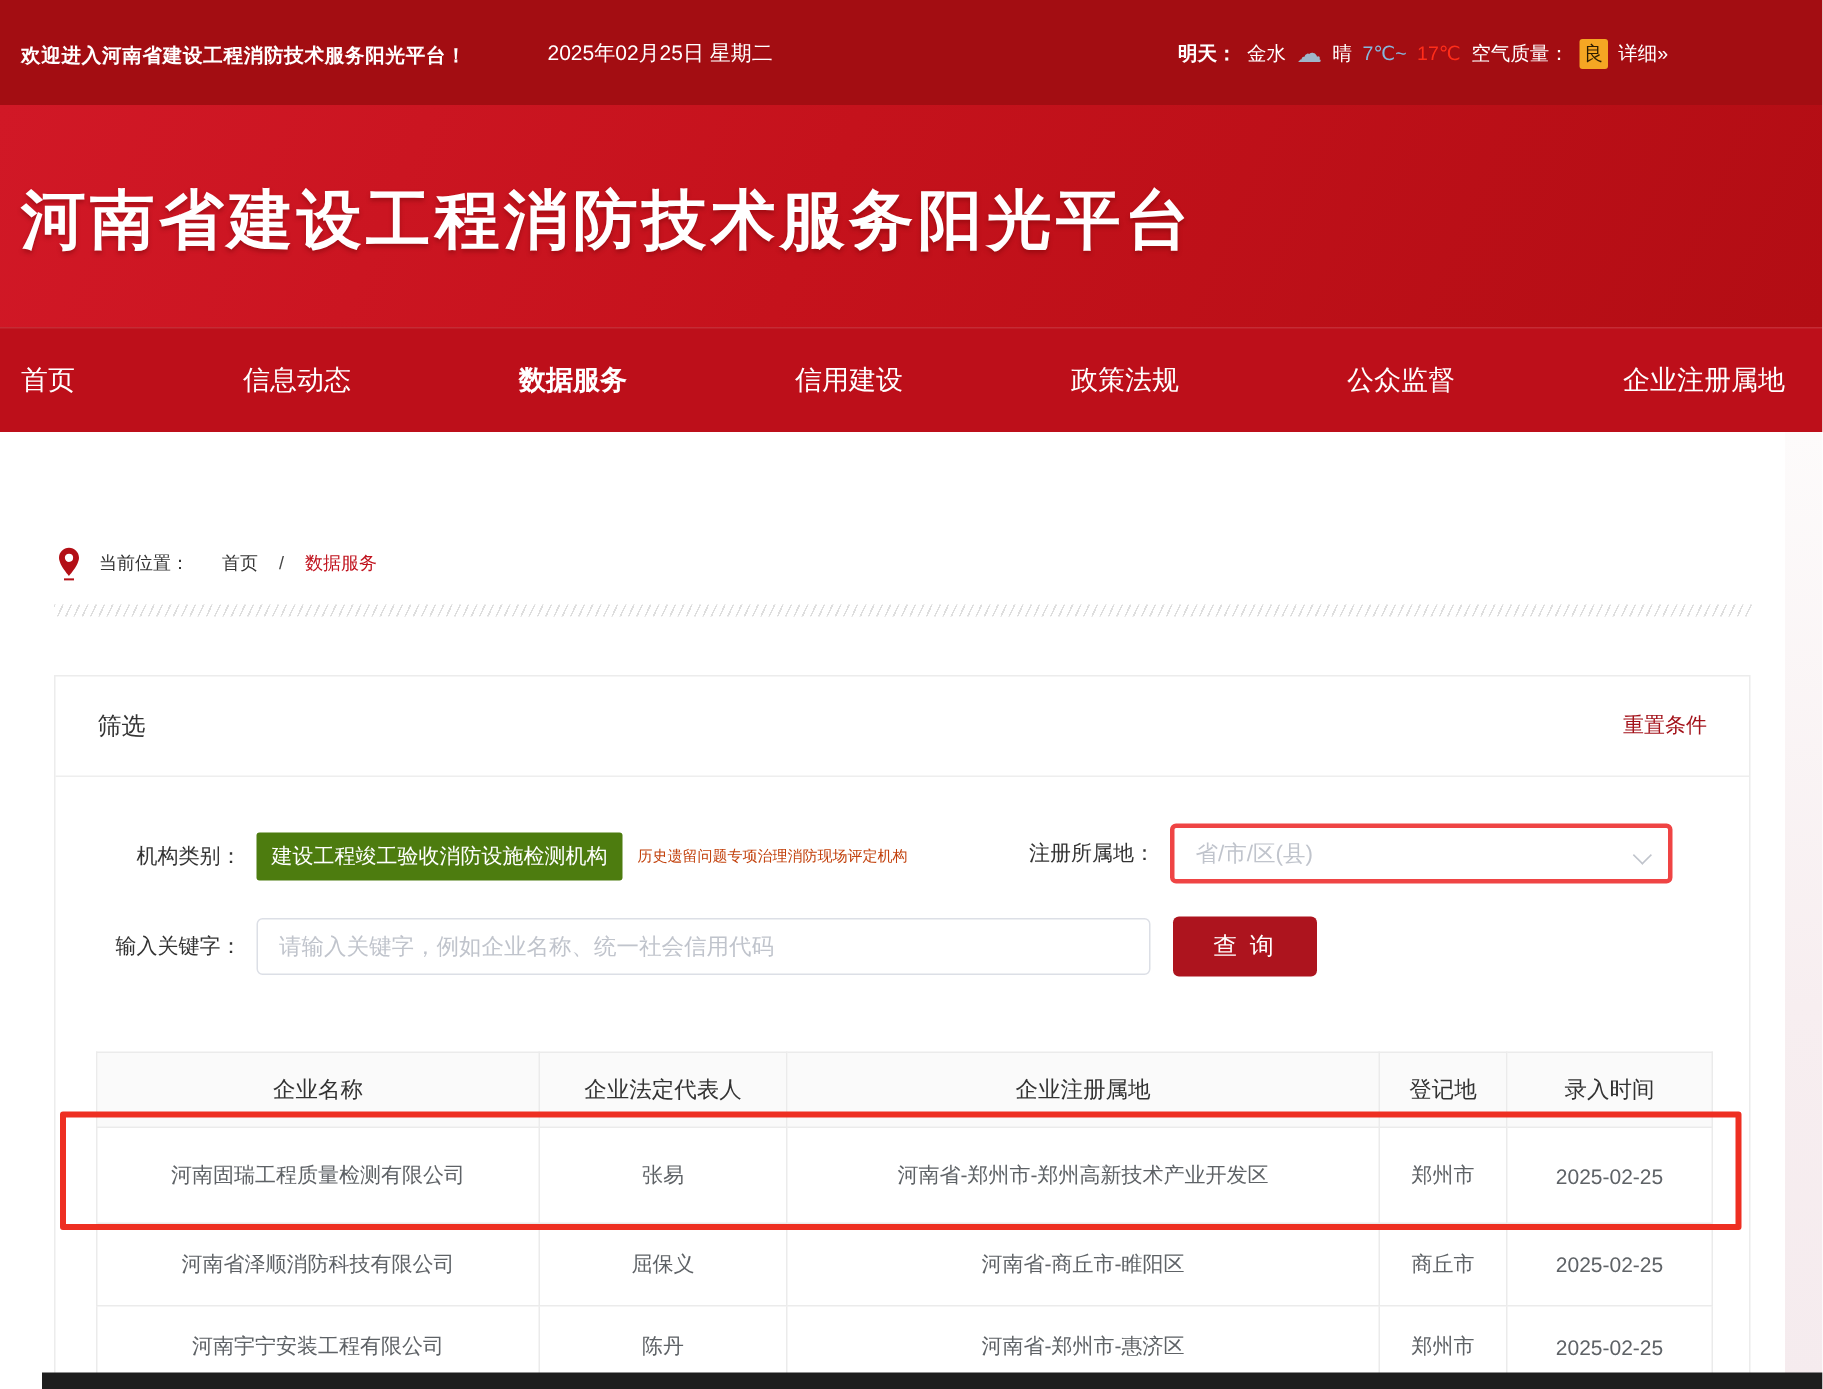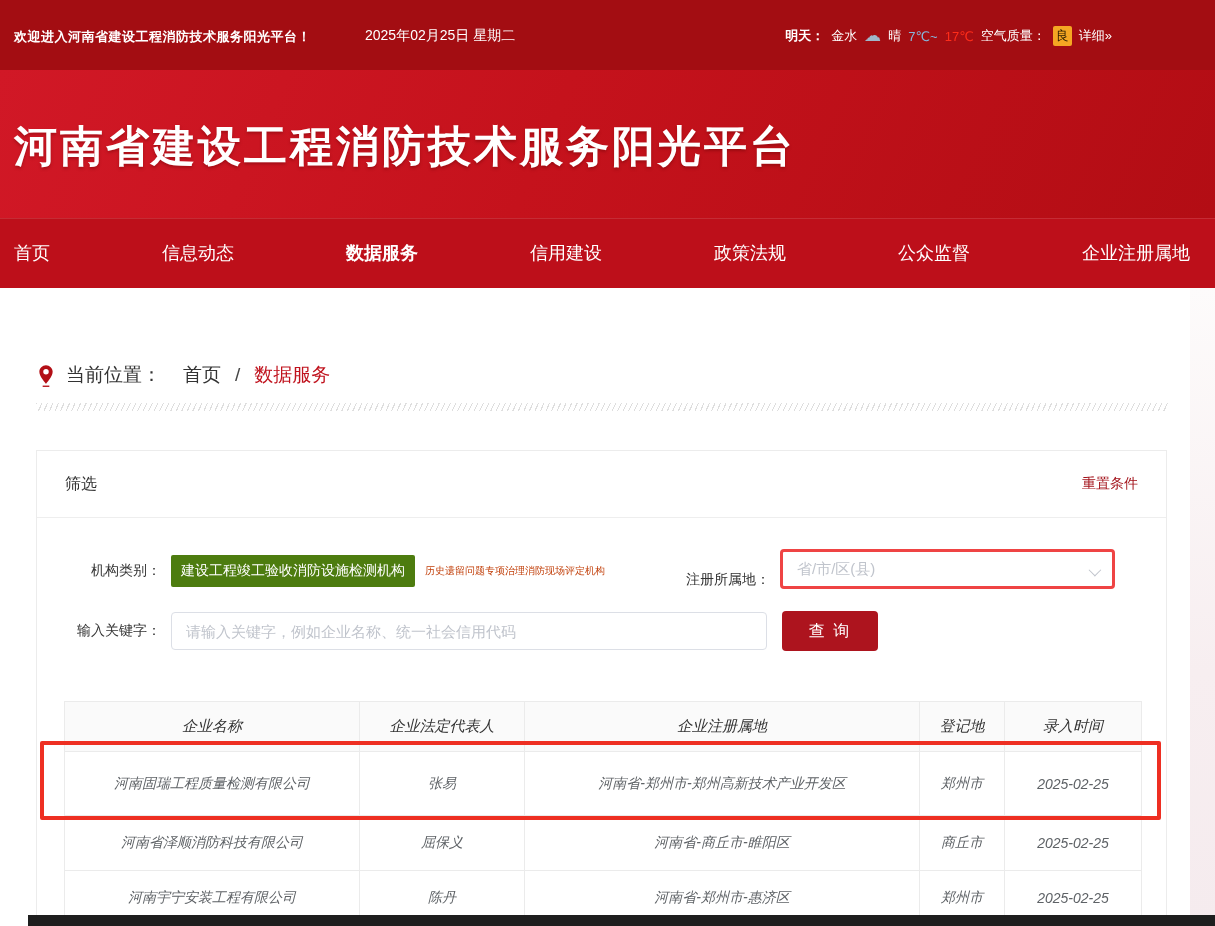--- a/index.html
+++ b/index.html
@@ -34,21 +34,21 @@
   .nav .nav-item { cursor:pointer; font-weight:500; white-space:nowrap; }
   .nav .nav-item.active { font-weight:800; }
 
   
   .content-bg { position:absolute; left:0; top:288px; width:1190px; height:638px; background:#fff; }
   .side-strip { position:absolute; right:0; top:288px; width:25px; height:638px;
     background:linear-gradient(180deg,#fdfbfb 0%,#f7eef0 60%,#f5ebee 100%); }
 
   
   .breadcrumb { position:absolute; left:36px; top:360px; height:30px;
-    display:flex; align-items:center; gap:10px; font-size:19px; color:#333;justify-content:flex-end; }
+    display:flex; align-items:center; gap:10px; font-size:12px; color:#333;justify-content:flex-end; }
   .pin { width:20px; height:24px; position:relative; top:1px; }
   .crumb-current { color:#c0121d; }
   .crumb-sep { color:#444; margin:0 4px; }
   .crumb-home { margin-left:12px; }
   .slashline { position:absolute; left:36px; top:403px; width:1132px; height:8px;
     background:repeating-linear-gradient(115deg,#dedede 0 1px,transparent 1px 5px); }
 
   
   .panel { position:absolute; left:36px; top:450px; width:1131px; height:560px;
     background:#fff; border:1px solid #ececec; }
@@ -57,41 +57,41 @@
   .panel-title { font-size:16px; color:#333; }
   .reset-link { font-size:14px; color:#a3121a; cursor:pointer; }
 
   .filter-row1 { margin-top:37px; padding-left:27px; display:flex; align-items:center; position:relative; }
   .filter-row2 { margin-top:24px; padding-left:27px; display:flex; align-items:center; }
   .f-label { width:97px; text-align:right; font-size:14px; color:#333; flex:0 0 97px; }
   .chip { margin-left:10px; background:#4d7c0f; color:#fff; font-size:14px;
     padding:7px 10px; border-radius:2px; cursor:pointer; white-space:nowrap; }
   .chip-alt { margin-left:10px; color:#c2410c; font-size:10px; cursor:pointer; white-space:nowrap; }
 
-  .region-group { position:absolute; left:645px; top:-6px; display:flex; align-items:flex-end; }
+  .region-group { position:absolute; left:645px; top:-6px; display:flex; align-items:center; }
   .region-group .f-label { flex:0 0 88px; width:88px; }
   .select-box { margin-left:10px; width:335px; height:40px; border:3px solid #ef4444;
     border-radius:4px; background:#fff; display:flex; align-items:center;
     padding:0 14px; cursor:pointer; position:relative; }
   .select-placeholder { color:#c0c4cc; font-size:15px; }
   .chev { position:absolute; right:14px; top:15px; width:9px; height:9px;
     border-right:1.6px solid #c0c4cc; border-bottom:1.6px solid #c0c4cc;
     transform:rotate(45deg) translateY(-2px); }
 
   .kw-input { margin-left:10px; width:596px; height:38px; border:1px solid #dcdfe6;
     border-radius:4px; font-size:15px; padding:0 14px; color:#333; outline:none;
     font-family:"Liberation Sans","DejaVu Sans",sans-serif; }
   .kw-input::placeholder { color:#c0c4cc; }
   .search-btn { margin-left:15px; width:96px; height:40px; background:#ad141e; color:#fff;
     border:none; border-radius:4px; font-size:16px; cursor:pointer; letter-spacing:2px;
     font-family:"Liberation Sans","DejaVu Sans",sans-serif; }
 
   
   .table-wrap { margin:50px 27px 0; }
-  table { border-collapse:collapse; width:1077px; table-layout:fixed;font-style:italic; }
+  table { border-collapse:collapse; width:1077px; table-layout:fixed; }
   th,td { border:1px solid #ebebeb; text-align:center; overflow:hidden; white-space:nowrap; }
   th { height:50px; background:#fafafa; color:#333; font-size:15px; font-weight:400; }
   td { height:55px; color:#5e6266; font-size:14px;margin-left:16px; }
   tr.r1 td { height:64px; }
 
   
   .annotation-box { position:absolute; left:40px; top:741px; width:1121px; height:79px;
     border:4px solid #ee2f22; border-radius:2px; pointer-events:none; }
   .bottom-bar { position:absolute; left:28px; top:915px; width:1187px; height:11px; background:#1e1e1e; }
 </style>

